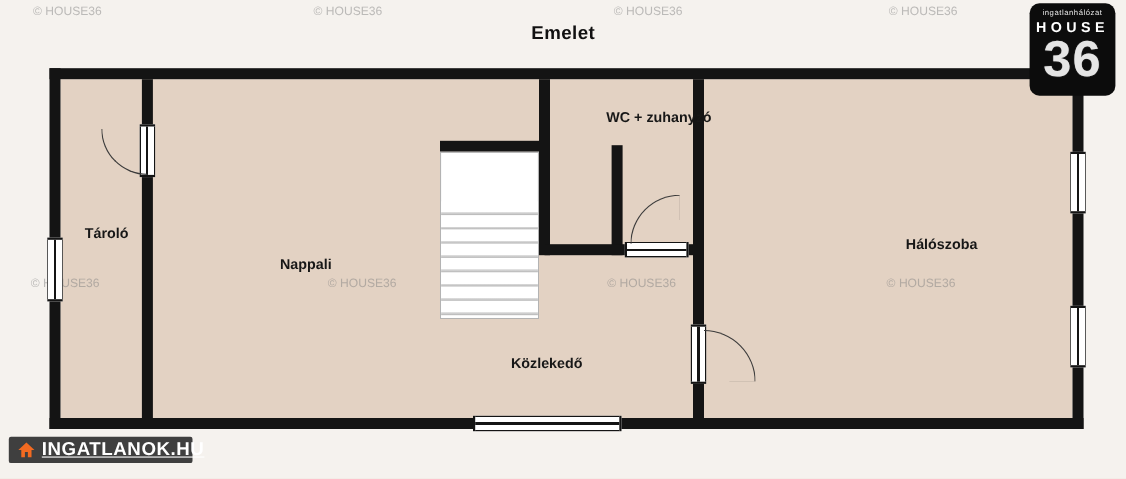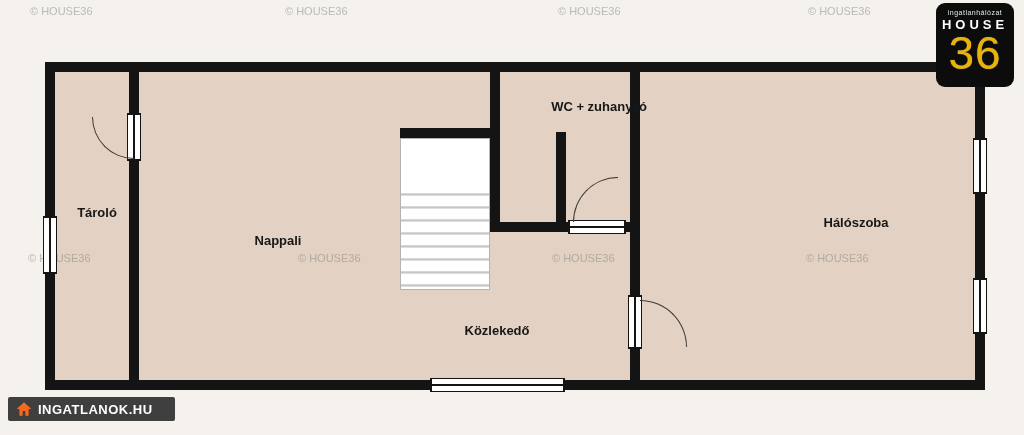--- a/index.html
+++ b/index.html
@@ -41,35 +41,36 @@
 
   .room-label { position:absolute; transform:translate(-50%,-50%); font-size:13px;
                 font-weight:bold; color:#171717; white-space:nowrap; }
 
   
   .logo36 { position:absolute; left:936px; top:3px; width:78px; height:84px;
             background:#0c0c0c; border-radius:9px; color:#fff; text-align:center;
             padding-top:6px; }
   .l36-net { font-size:7px; letter-spacing:.5px; color:#e8e8e8; }
   .l36-house { font-size:13px; font-weight:bold; letter-spacing:4px; margin-top:1px; }
-  .l36-num { font-size:46px; font-weight:normal; line-height:.95; letter-spacing:1px;
-             color:#eab308; text-shadow:0 0 1px #888;text-align:center; }
+  .l36-num { font-size:46px; font-weight:bold; line-height:.95; letter-spacing:1px;
+             color:#e5e5e5; text-shadow:0 0 1px #888;text-align:center; }
 
   
   .logoIng { position:absolute; left:8px; top:397px; width:167px; height:24px;
              background:#3f3f3f; border-radius:2px; display:flex; align-items:center;
              padding:0 8px; gap:6px; }
-  .logoIng span.txt { color:#fff; font-weight:bold; font-size:13px; letter-spacing:.5px; }
+  .logoIng span.txt { color:#fff; font-weight:bold; font-size:17px; letter-spacing:.5px;text-decoration:underline; }
   .house-icon { display:inline-flex; width:16px; height:16px; }
 </style>
 </head>
 <body>
 
 <div class="canvas">
 
+  <div class="title">Emelet</div>
 
   <span class="wm" style="left:30px;  top:5px;">© HOUSE36</span>
   <span class="wm" style="left:285px; top:5px;">© HOUSE36</span>
   <span class="wm" style="left:558px; top:5px;">© HOUSE36</span>
   <span class="wm" style="left:808px; top:5px;">© HOUSE36</span>
 
   <div>
 
     <div class="room-fill"></div>
 

